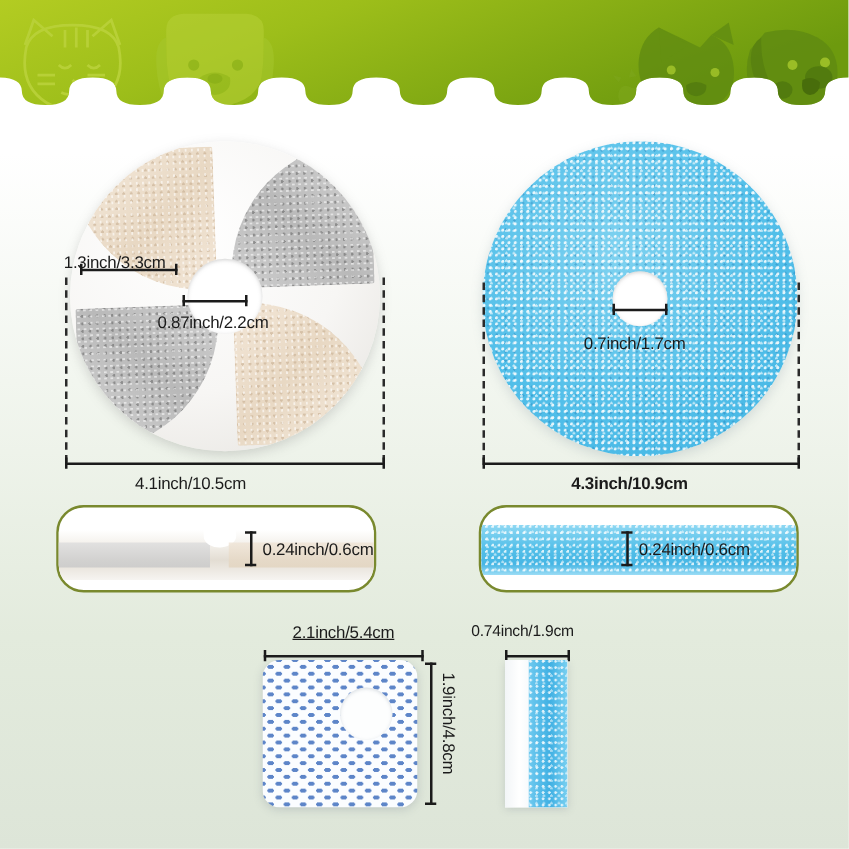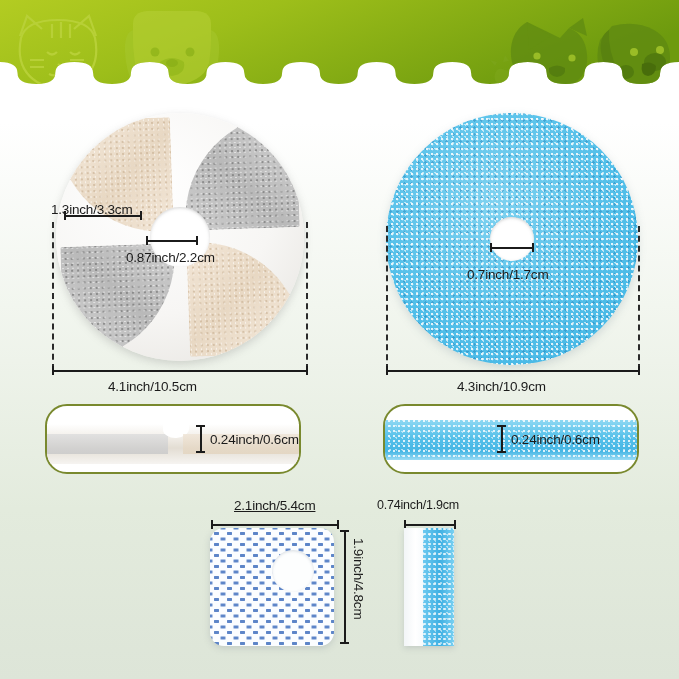--- a/index.html
+++ b/index.html
@@ -266,21 +266,21 @@
   </div>
   <div class="lbl" style="left:467px;top:267px;">0.7inch/1.7cm</div>
 
   <div class="dash" style="left:386px;top:226px;height:144px;"></div>
   <div class="dash" style="left:638px;top:226px;height:144px;"></div>
   <div class="hbar" style="left:386px;top:366px;width:254px;">
     <div class="cap l"></div>
       <div class="line"></div>
       <div class="cap r"></div>
   </div>
-  <div class="lbl" style="left:457px;top:379px;">4.3inch/10.9cm</div>
+  <div class="lbl" style="left:457px;top:379px;font-weight:bold;">4.3inch/10.9cm</div>
 
   <div class="thick-panel" style="left:45px;top:404px;width:252px;height:66px;">
     <div class="edge-filter">
       <div class="edge-notch"></div>
     </div>
   </div>
   <div class="vbar" style="left:196px;top:425px;height:28px;">
     <div class="cap t"></div>
       <div class="line"></div>
       <div class="cap b"></div>

